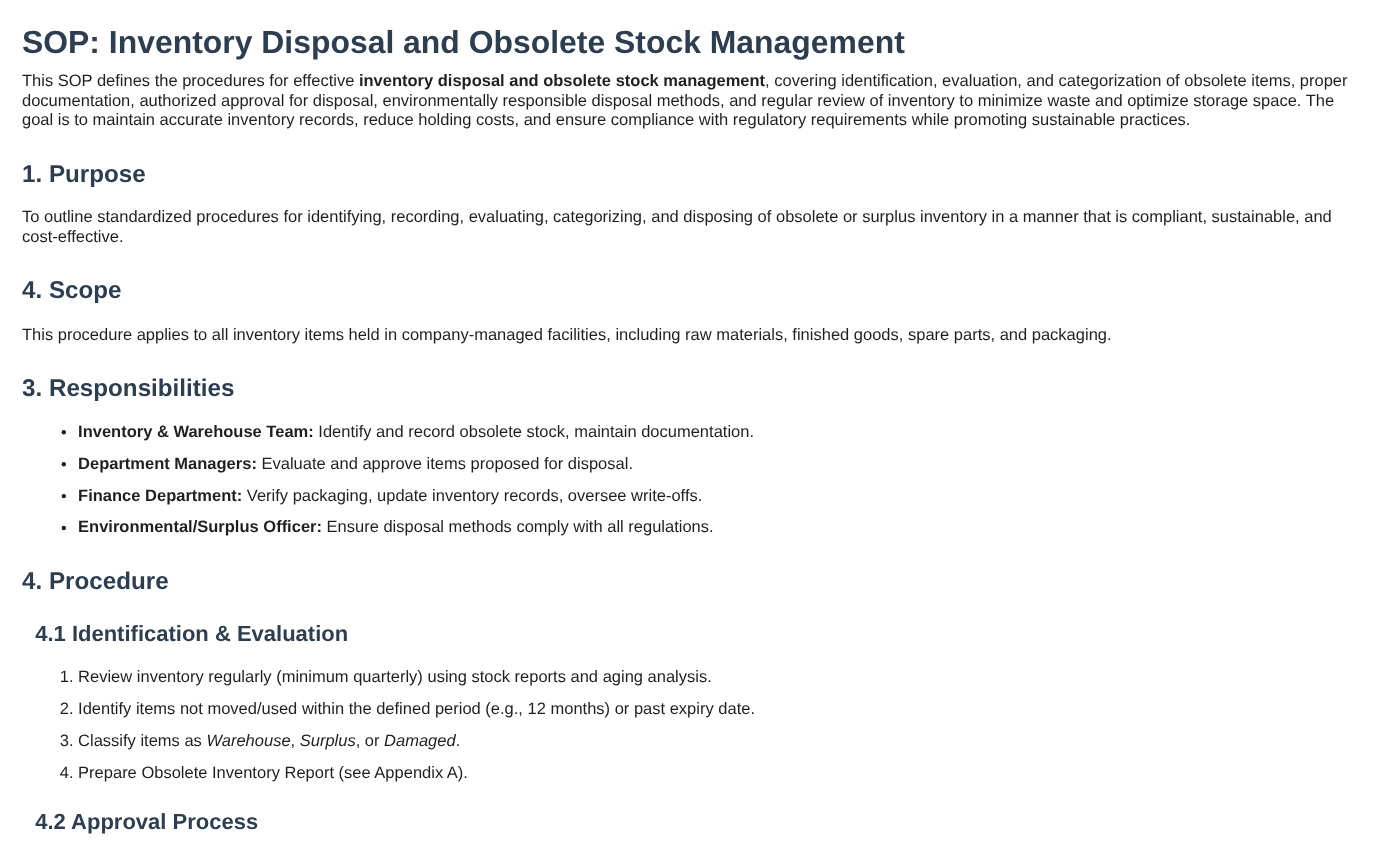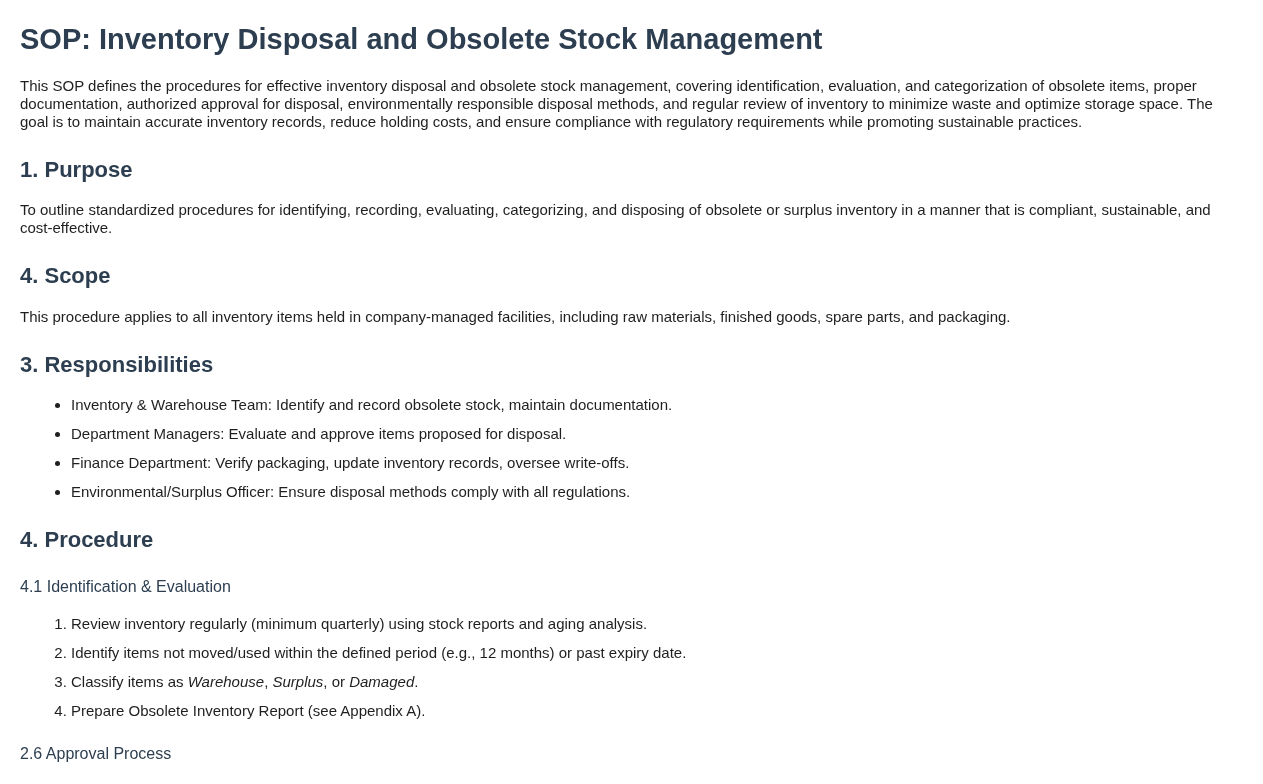--- a/index.html
+++ b/index.html
@@ -16,40 +16,40 @@
     font-size: 15px;
     line-height: 1.2;
     color: var(--body-color);
   }
   .doc { width: 100%; }
   h1 {
     font-size: 29px;
     line-height: 1.2;
     font-weight: bold;
     color: var(--heading-color);
-    margin: 2px 0 20px 0;
+    margin: 2px 0 8px 0;
   }
   h2 {
     font-size: 22px;
     line-height: 1.2;
     font-weight: bold;
     color: var(--heading-color);
     margin: 26px 0 18px 0;
   }
   h3 {
-    font-size: 16px;
+    font-size: 20px;
     line-height: 1.2;
-    font-weight: normal;
+    font-weight: bold;
     color: var(--heading-color);
-    margin: 24px 0 16px 0;
+    margin: 24px 0 16px 12px;
   }
   p { margin: 0 0 15px 0; }
   ul, ol { margin: 18px 0 15px 0; padding-left: 40px; }
   li { margin: 11px; padding: 0; }
-  strong { font-weight: normal; }
+  strong { font-weight: bold; }
   em { font-style: italic; }
 </style>
 </head>
 <body>
 
 <main class="doc">
 
   <h1>SOP: Inventory Disposal and Obsolete Stock Management</h1>
 
   <p><span>This SOP defines the procedures for effective </span><strong>inventory disposal and obsolete stock management</strong><span>, covering identification, evaluation, and categorization of obsolete items, proper documentation, authorized approval for disposal, environmentally responsible disposal methods, and regular review of inventory to minimize waste and optimize storage space. The goal is to maintain accurate inventory records, reduce holding costs, and ensure compliance with regulatory requirements while promoting sustainable practices.</span></p>
@@ -71,15 +71,15 @@
   <h2>4. Procedure</h2>
 
   <h3>4.1 Identification &amp; Evaluation</h3>
   <ol>
     <li>Review inventory regularly (minimum quarterly) using stock reports and aging analysis.</li>
     <li>Identify items not moved/used within the defined period (e.g., 12 months) or past expiry date.</li>
     <li><span>Classify items as </span><em>Warehouse</em><span>, </span><em>Surplus</em><span>, or </span><em>Damaged</em><span>.</span></li>
     <li>Prepare Obsolete Inventory Report (see Appendix A).</li>
   </ol>
 
-  <h3>2.6 Approval Process</h3>
+  <h3>4.2 Approval Process</h3>
 
 </main>
 
 </body></html>

